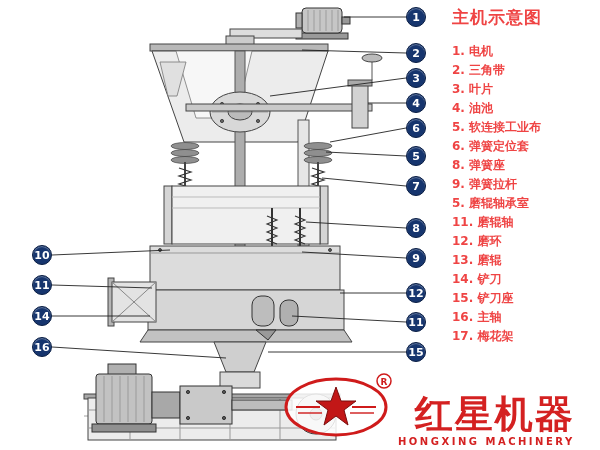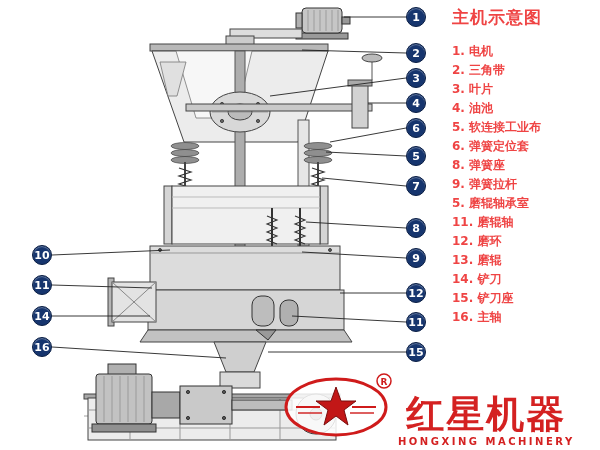--- a/index.html
+++ b/index.html
@@ -9,21 +9,21 @@
   .callout{position:absolute;width:20px;height:20px;border-radius:50%;
            background:#16356e;color:#fff;font-size:11px;font-weight:bold;
            display:flex;align-items:center;justify-content:center;
            border:1px solid #0a1e44;box-shadow:inset 0 1px 1px rgba(255,255,255,.35);
            box-sizing:border-box;z-index:5;}
   .legend{position:absolute;left:452px;top:6px;width:146px;color:#ef4444;z-index:4;}
   .legend-title{font-size:17px;font-weight:bold;letter-spacing:1px;margin-bottom:13px;}
   .legend-item{font-size:12px;font-weight:bold;line-height:19px;white-space:nowrap;}
   .watermark{position:absolute;left:284px;top:364px;width:314px;height:82px;
              display:flex;align-items:center;z-index:9;}
-  .wm-text{display:flex;flex-direction:column;align-items:center;margin-left:4px;margin-top:32px;}
+  .wm-text{display:flex;flex-direction:column;align-items:flex-end;margin-left:4px;margin-top:32px;}
   .wm-cn{font-size:38px;font-weight:bold;color:#d42121;letter-spacing:2px;line-height:1;}
   .wm-en{font-size:10px;font-weight:bold;color:#d42121;letter-spacing:2.5px;margin-top:3px;}
 </style>
 </head>
 <body>
 
 <div class="page">
 
   <svg class="diagram-svg" width="600" height="450" viewBox="0 0 600 450">
 
@@ -224,20 +224,21 @@
     <div class="legend-item">6. 弹簧定位套</div>
     <div class="legend-item">8. 弹簧座</div>
     <div class="legend-item">9. 弹簧拉杆</div>
     <div class="legend-item">5. 磨辊轴承室</div>
     <div class="legend-item">11. 磨辊轴</div>
     <div class="legend-item">12. 磨环</div>
     <div class="legend-item">13. 磨辊</div>
     <div class="legend-item">14. 铲刀</div>
     <div class="legend-item">15. 铲刀座</div>
     <div class="legend-item">16. 主轴</div>
+    <div class="legend-item">17. 梅花架</div>
   </div>
 
   <div class="watermark">
     <svg width="110" height="72" viewBox="0 0 110 72">
       <ellipse cx="52" cy="38" rx="50" ry="28" fill="#ffffff" fill-opacity="0.85" stroke="#cf1b1b" stroke-width="3"></ellipse>
       <line x1="12" y1="38" x2="36" y2="38" stroke="#cf1b1b" stroke-width="2"></line>
       <line x1="14" y1="44" x2="38" y2="44" stroke="#cf1b1b" stroke-width="1.4"></line>
       <line x1="68" y1="38" x2="92" y2="38" stroke="#cf1b1b" stroke-width="2"></line>
       <line x1="66" y1="44" x2="90" y2="44" stroke="#cf1b1b" stroke-width="1.4"></line>
       <polygon points="52,18 57,32 72,32 60,41 64,56 52,47 40,56 44,41 32,32 47,32" fill="#c21717" stroke="#7a0d0d" stroke-width="1"></polygon>

